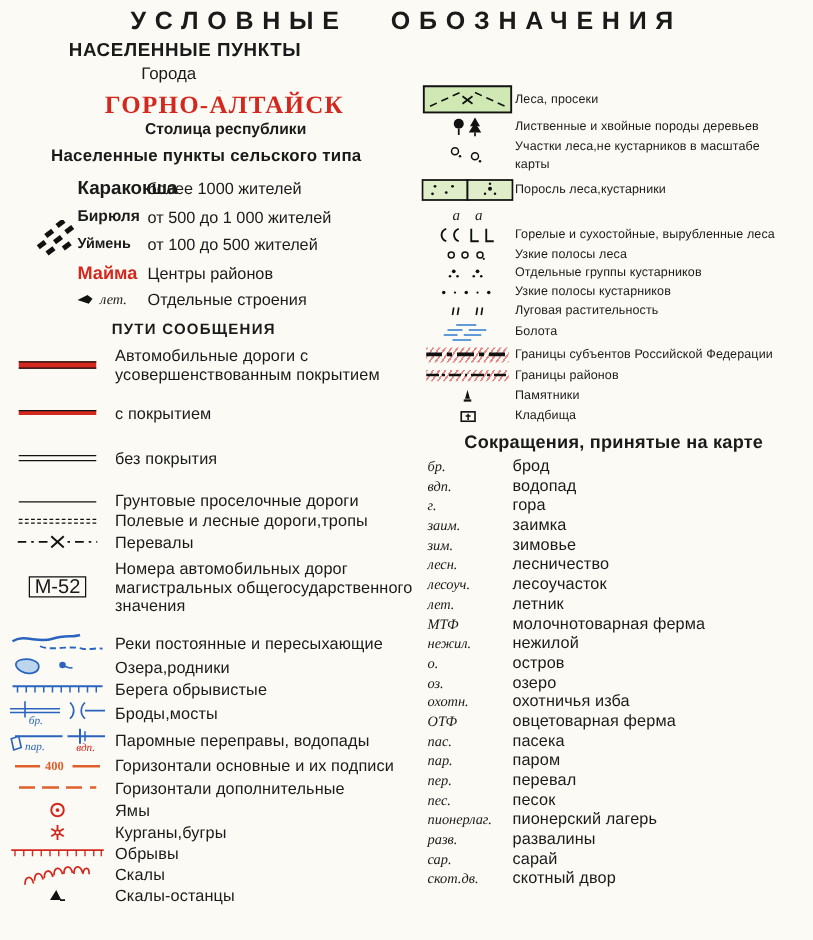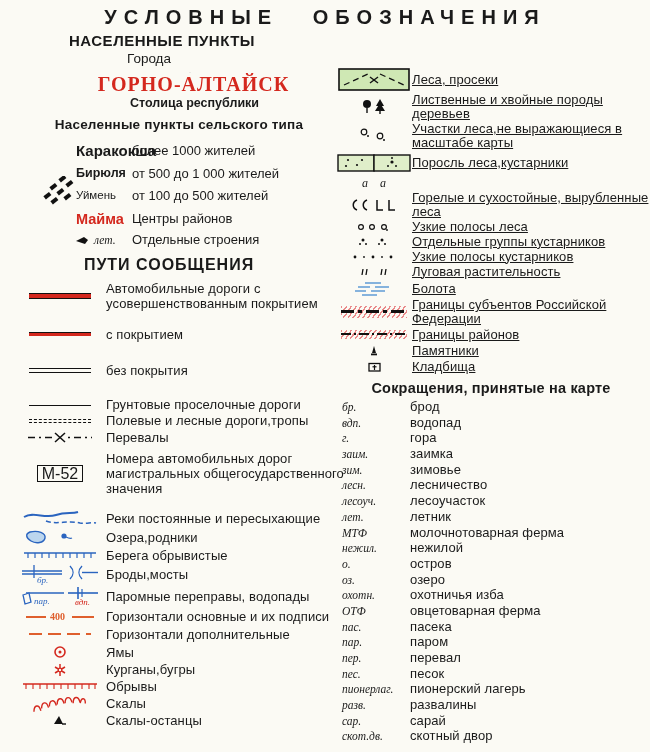--- a/index.html
+++ b/index.html
@@ -10,57 +10,57 @@
   }
   .page { position:absolute; inset:0; }
 
   .title {
     position:absolute; top:6px; left:0; right:0; text-align:center;
     font-weight:bold; font-size:20px; letter-spacing:7px; word-spacing:22px;
     white-space:nowrap;
   }
 
   
-  .col-left  { position:absolute; left:14px;   top:26px; width:345px; }
+  .col-left  { position:absolute; left:0;   top:26px; width:345px; }
   .col-right { position:absolute; left:336px; top:66px; width:314px; }
 
   
   .h1 { font-weight:bold; font-size:15px; letter-spacing:.5px; margin:6px 0 2px 55px; }
   .h2 { font-size:13.5px; text-align:center; width:270px; }
   .h3 { font-weight:bold; font-size:13.5px; text-align:center; width:330px; margin-top:7px; letter-spacing:.2px; }
-  .hsec { font-weight:bold; font-size:16px; letter-spacing:1px; text-align:center; width:310px; margin:8px 0 2px 0; }
+  .hsec { font-weight:bold; font-size:12px; letter-spacing:1px; text-align:center; width:310px; margin:8px 0 2px 0; }
   .habbr { font-size:14.5px; font-weight:bold; letter-spacing:.2px; text-align:center; width:290px; margin:5px 0 3px 10px; }
 
   
   .capital-row { display:flex; align-items:center; margin:6px 0 2px 6px; height:38px;flex-direction:column; }
   .capital-name { font-family:"Liberation Serif", serif; font-weight:bold; font-size:20px;
                   color:#d4281e; letter-spacing:1px; margin-left:8px; white-space:nowrap; }
   .capital-desc { font-size:12.5px; font-weight:bold; margin-left:10px; white-space:nowrap; }
 
   
   .set-rows { position:relative; margin-top:6px; }
   .set-row { display:flex; align-items:center; }
   .set-name { width:118px; padding-left:62px; }
   .set-desc { font-size:13px; }
   .sn-1 { font-weight:bold; font-size:15px; }
   .sn-2 { font-weight:bold; font-size:12.5px; }
-  .sn-3 { font-weight:normal; font-size:11.5px; }
+  .sn-3 { font-weight:bold; font-size:11.5px; }
   .sn-4 { font-family:"Liberation Serif", serif; font-style:italic; font-weight:bold; font-size:13px; }
   .sn-5 { font-weight:bold; font-size:14.5px; color:#d4281e; }
   .sn-6 { font-family:"Liberation Serif", serif; font-style:italic; font-size:11.5px; }
   .rural-sym { position:absolute; left:28px; top:38px; }
   .bld-sym { display:inline-block; margin-right:5px; vertical-align:middle; }
 
   
   .lrow { display:flex; align-items:center; min-height:17px; }
   .lrow .sym { width:92px; flex:none; display:flex; justify-content:center; align-items:center; }
   .lrow .lbl { font-size:13px; line-height:15px; letter-spacing:.1px; }
   .rrow { display:flex; align-items:center; min-height:15px; }
   .rrow .sym { width:76px; flex:none; display:flex; justify-content:center; align-items:center; }
-  .rrow .lbl { font-size:13px; line-height:14px; letter-spacing:.1px;text-decoration:underline; }
+  .rrow .lbl { font-size:10px; line-height:14px; letter-spacing:.1px; }
 
   
   .road-improved { width:62px; height:6px; background:#d4281e; border-top:1.6px solid #111; border-bottom:1.6px solid #111; }
   .road-paved    { width:62px; height:4px; background:#d4281e; border-top:1.2px solid #111; }
   .road-unpaved  { width:62px; height:5px; border-top:1.5px solid #111; border-bottom:1.5px solid #111; }
   .road-dirt     { width:62px; height:0; border-top:1.6px solid #111; }
   .road-field    { width:62px; }
   .road-field i  { display:block; height:0; border-top:1.6px dashed #111; margin:2px 0; }
   .route-box { display:inline-block; border:1.5px solid #111; padding:0 4px; font-weight:normal; font-size:16px; line-height:15px; }
 
@@ -386,21 +386,21 @@
 
     <div class="rrow" style="min-height:30px">
       <div class="sym">
         <svg width="34" height="20" viewBox="0 0 34 20">
           <circle cx="7" cy="6" r="2.8" fill="none" stroke="#111" stroke-width="1.2"></circle>
           <circle cx="11" cy="10" r="1" fill="#111"></circle>
           <circle cx="23" cy="10" r="2.8" fill="none" stroke="#111" stroke-width="1.2"></circle>
           <circle cx="27" cy="14" r="1" fill="#111"></circle>
         </svg>
       </div>
-      <div class="lbl" style="width:225px">Участки леса,не выражающиеся в масштабе карты</div>
+      <div class="lbl" style="width:225px">Участки леса,не кустарников в масштабе карты</div>
     </div>
 
     <div class="rrow" style="min-height:24px">
       <div class="sym">
         <svg width="74" height="20" viewBox="0 0 74 20">
           <rect x="1" y="2" width="36" height="16" fill="#dfeec9" stroke="#111" stroke-width="1.4"></rect>
           <rect x="37" y="2" width="36" height="16" fill="#dfeec9" stroke="#111" stroke-width="1.4"></rect>
           <g fill="#111">
             <circle cx="11" cy="7" r="1.1"></circle>
               <circle cx="20" cy="12" r="1.1"></circle>

